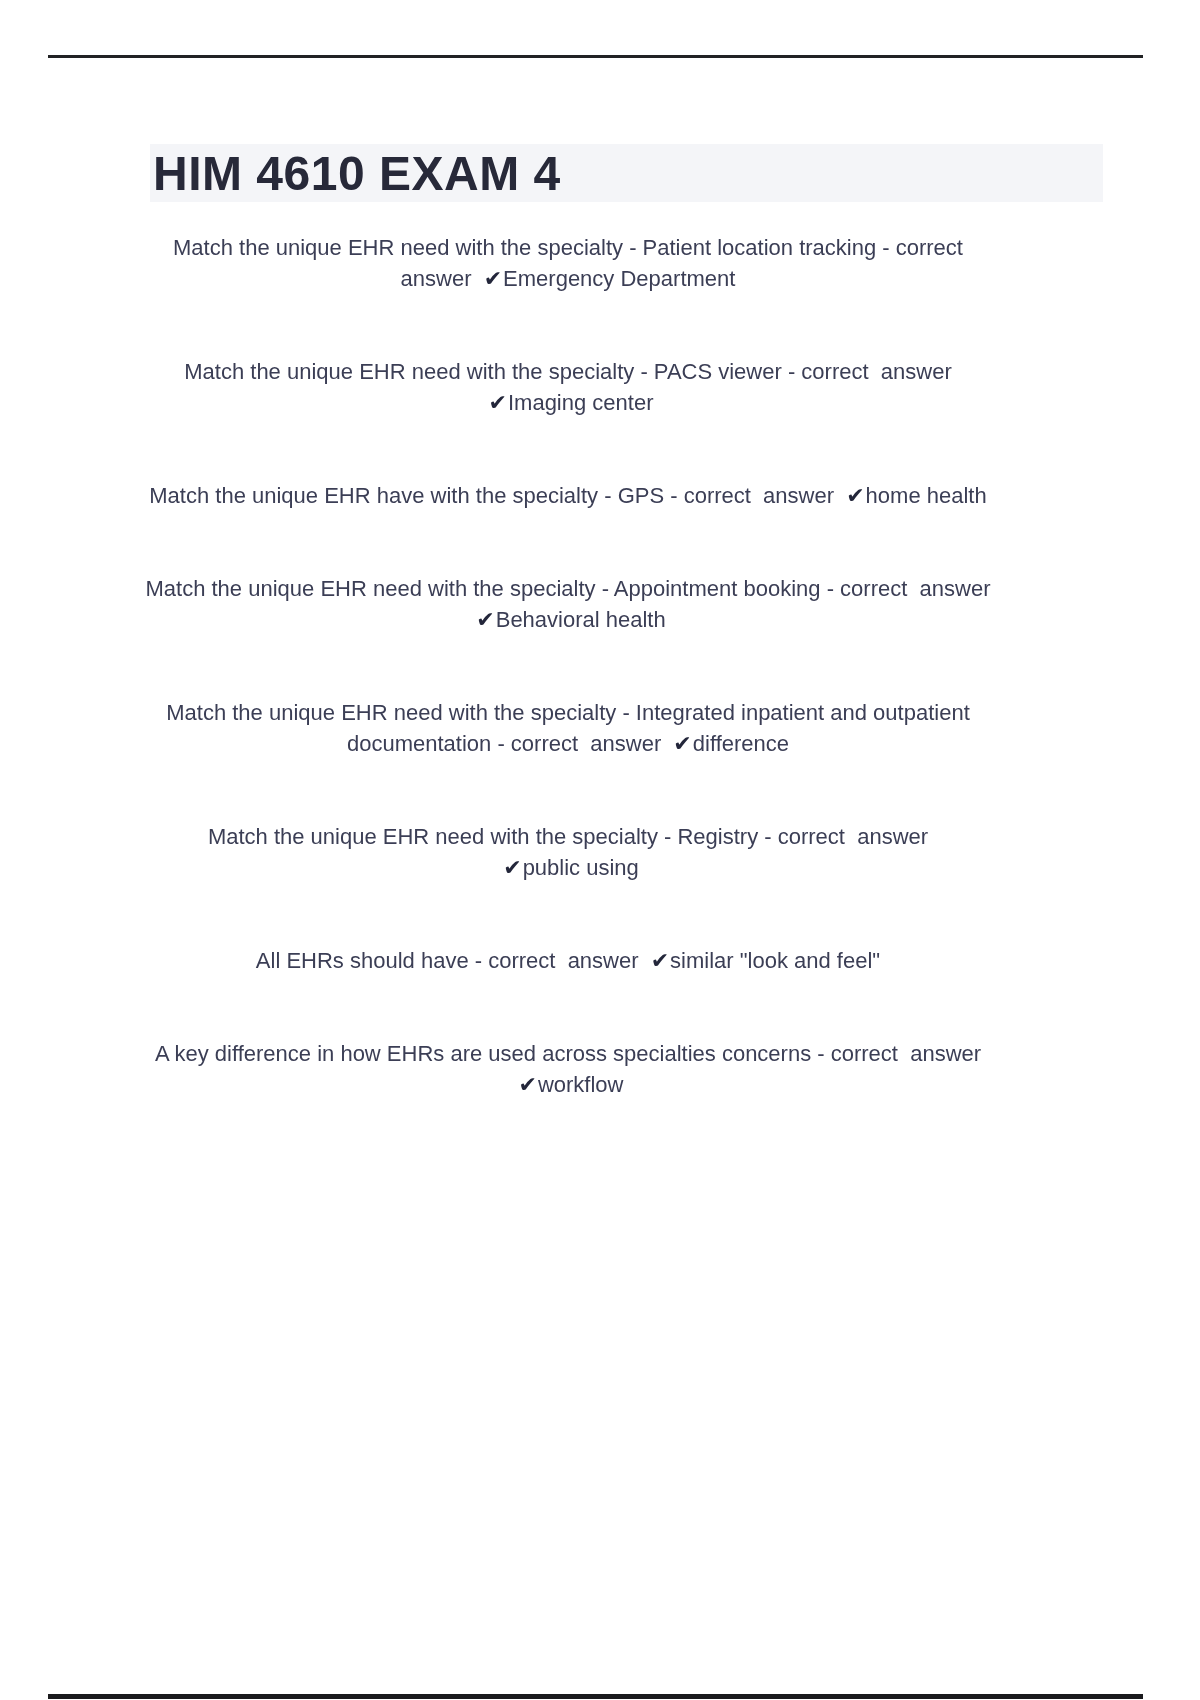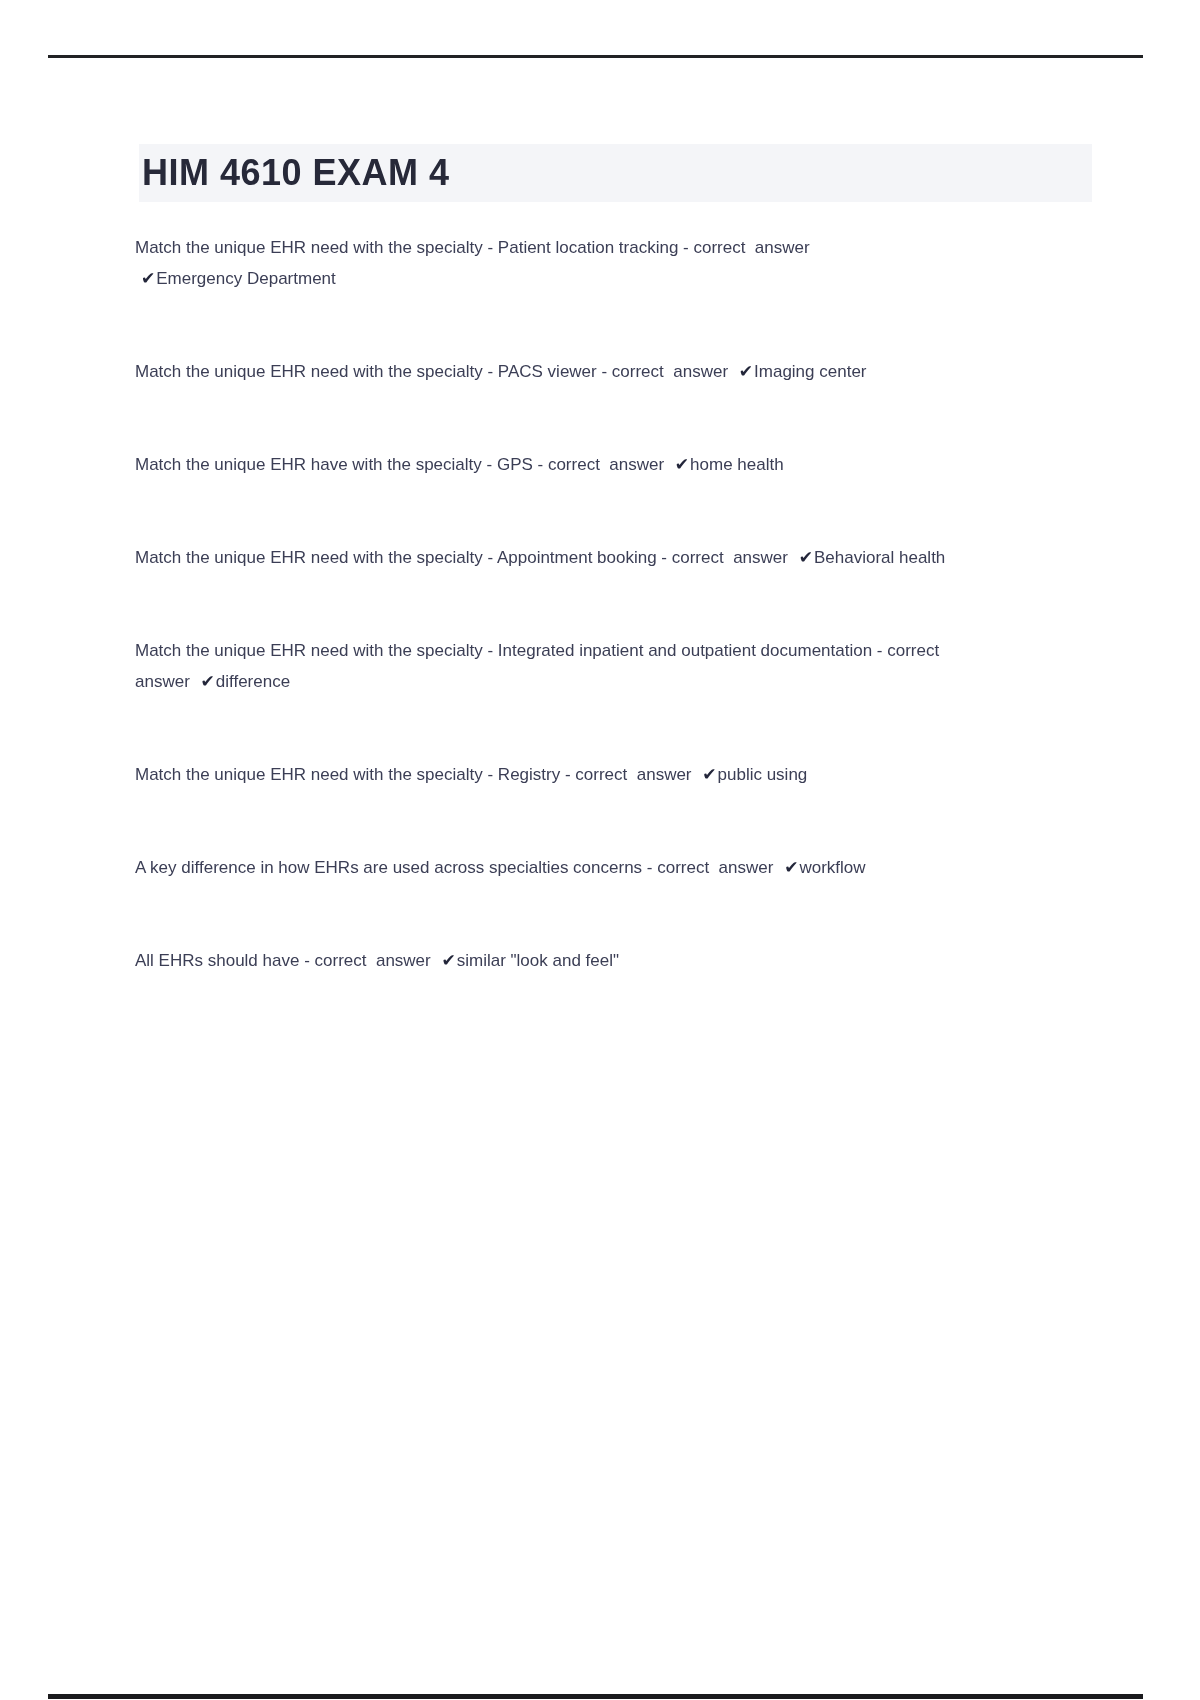--- a/index.html
+++ b/index.html
@@ -34,33 +34,34 @@
     width: 960px;
   }
   .doc-title {
     background: #f4f5f8;
     width: 953px;
     height: 58px;
     display: flex;
     align-items: center;
     padding-left: 3px;
     box-sizing: border-box;
-    margin: 0 0 30px 4px;
-    font-size: 36px;
+    margin: 0 0 30px 15px;
+    font-size: 48px;
     font-weight: bold;
     letter-spacing: 0.5px;
     color: #272939;
   }
   .qa-list { width: 866px; }
   .qa {
     margin: 0 0 62px 0;
-    font-size: 17px;
+    font-size: 22px;
     line-height: 31px;
     color: #3b3e55;
     white-space: normal;
+    text-align: center;
   }
   .qa .q { white-space: pre-wrap; }
   .qa .ans {
     display: inline-block;
     margin-left: 6px;
     white-space: nowrap;
   }
   .qa .check {
     color: #23263a;
     font-weight: bold;
@@ -103,27 +104,27 @@
         <span class="q">Match the unique EHR need with the specialty - Integrated inpatient and outpatient documentation - correct  answer</span>
         <span class="ans"><span class="check">✔</span><span class="a">difference</span></span>
       </p>
 
       <p class="qa">
         <span class="q">Match the unique EHR need with the specialty - Registry - correct  answer</span>
         <span class="ans"><span class="check">✔</span><span class="a">public using</span></span>
       </p>
 
       <p class="qa">
-        <span class="q">A key difference in how EHRs are used across specialties concerns - correct  answer</span>
-        <span class="ans"><span class="check">✔</span><span class="a">workflow</span></span>
+        <span class="q">All EHRs should have - correct  answer</span>
+        <span class="ans"><span class="check">✔</span><span class="a">similar "look and feel"</span></span>
       </p>
 
       <p class="qa">
-        <span class="q">All EHRs should have - correct  answer</span>
-        <span class="ans"><span class="check">✔</span><span class="a">similar "look and feel"</span></span>
+        <span class="q">A key difference in how EHRs are used across specialties concerns - correct  answer</span>
+        <span class="ans"><span class="check">✔</span><span class="a">workflow</span></span>
       </p>
 
 
     </div>
   </div>
 
   <div class="bottom-rule"></div>
 </div>
 
 </body></html>

